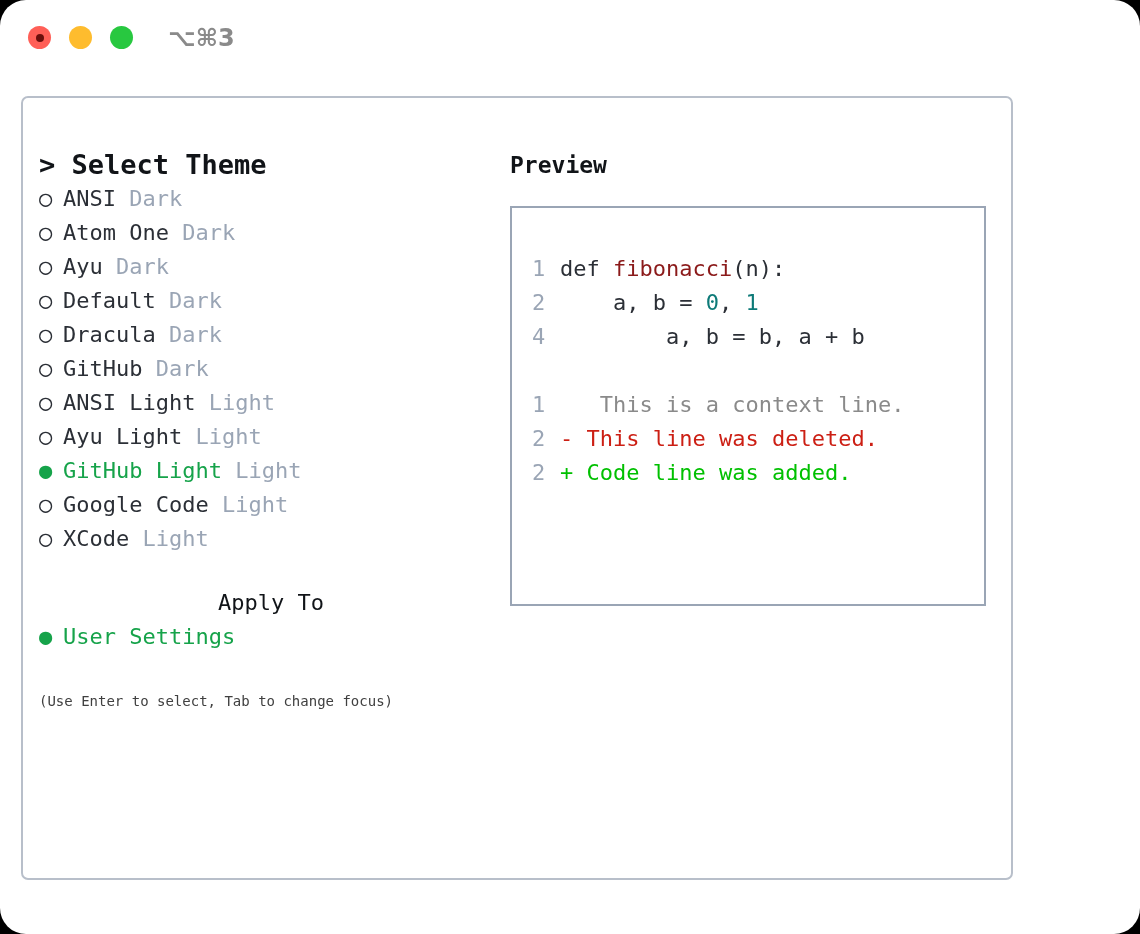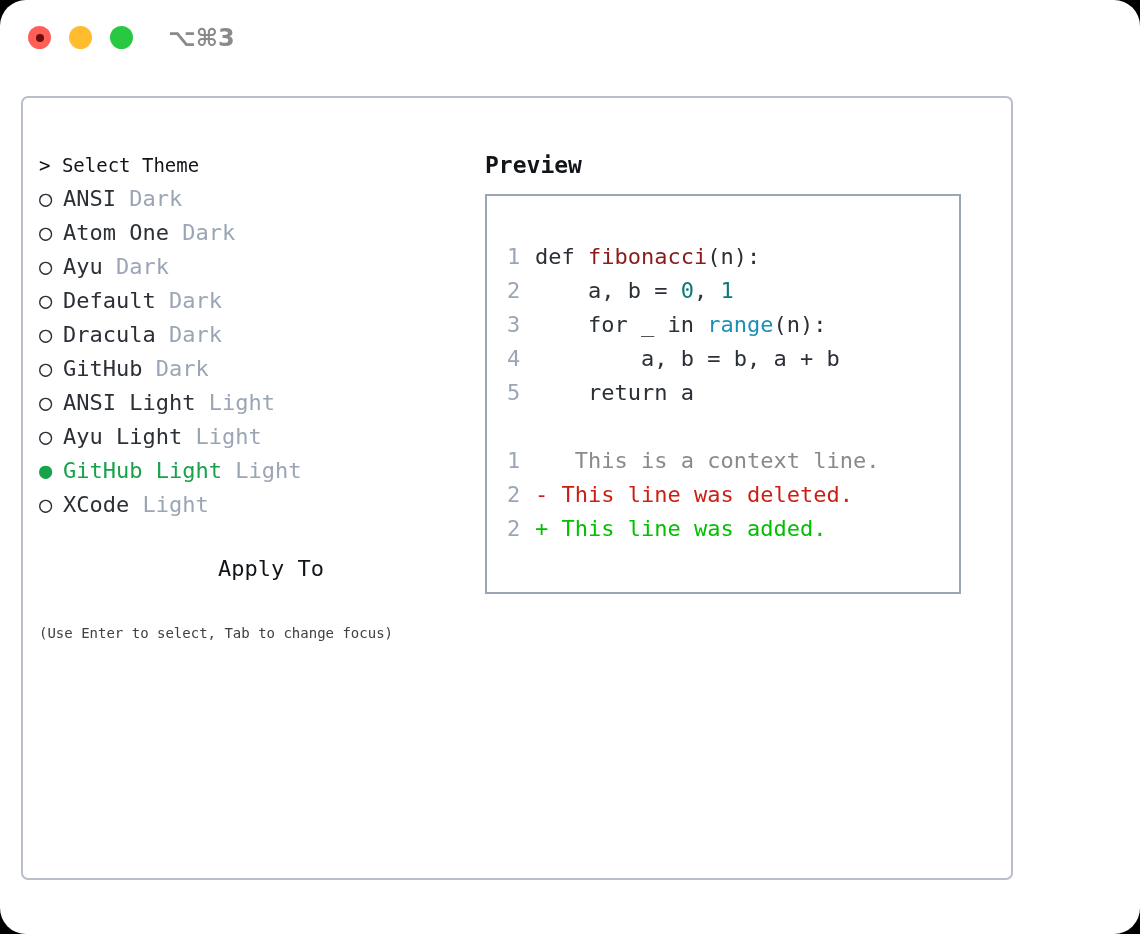--- a/index.html
+++ b/index.html
@@ -78,22 +78,22 @@
   }
 
   
   .left-col {
     position: absolute;
     left: 16px;
     top: 50px;
     width: 440px;
   }
   .header-row {
-    font-size: 19px;
-    font-weight: normal;
+    font-size: 27px;
+    font-weight: bold;
     color: #111418;
     line-height: 34px;
     white-space: pre;
   }
   .opt-row {
     font-size: 22px;
     line-height: 34px;
     color: #2b2f36;
     white-space: pre;
     display: block;
@@ -122,32 +122,32 @@
     font-size: 14px;
     line-height: 34px;
     color: #404040;
     width: 410px;
     white-space: pre-wrap;
   }
 
   
   .right-col {
     position: absolute;
-    left: 462px;
+    left: 487px;
     top: 50px;
     width: 490px;
   }
   .preview-title {
     font-size: 23px;
     font-weight: bold;
     color: #111418;
     line-height: 34px;
   }
   .preview-box {
-    margin-top: 12px;
+    margin-top: 24px;
     width: 476px;
     height: 400px;
     border: 2px solid #9aa5b5;
     box-sizing: border-box;
     background: #ffffff;
     padding: 44px 0 0 20px;
   }
   .code-line {
     font-size: 22px;
     line-height: 34px;
@@ -189,46 +189,46 @@
       <div id="theme-items">
           <div class="opt-row"><span class="bullet">○</span><span class="opt-name">ANSI</span><span class="opt-variant"> Dark</span></div>
           <div class="opt-row"><span class="bullet">○</span><span class="opt-name">Atom One</span><span class="opt-variant"> Dark</span></div>
           <div class="opt-row"><span class="bullet">○</span><span class="opt-name">Ayu</span><span class="opt-variant"> Dark</span></div>
           <div class="opt-row"><span class="bullet">○</span><span class="opt-name">Default</span><span class="opt-variant"> Dark</span></div>
           <div class="opt-row"><span class="bullet">○</span><span class="opt-name">Dracula</span><span class="opt-variant"> Dark</span></div>
           <div class="opt-row"><span class="bullet">○</span><span class="opt-name">GitHub</span><span class="opt-variant"> Dark</span></div>
           <div class="opt-row"><span class="bullet">○</span><span class="opt-name">ANSI Light</span><span class="opt-variant"> Light</span></div>
           <div class="opt-row"><span class="bullet">○</span><span class="opt-name">Ayu Light</span><span class="opt-variant"> Light</span></div>
           <div class="opt-row selected"><span class="bullet sel">●</span><span class="opt-name">GitHub Light</span><span class="opt-variant"> Light</span></div>
+          <div class="opt-row"><span class="bullet">○</span><span class="opt-name">Google Code</span><span class="opt-variant"> Light</span></div>
           <div class="opt-row"><span class="bullet">○</span><span class="opt-name">XCode</span><span class="opt-variant"> Light</span></div>
         </div>
 
       <div class="section-gap"></div>
 
       <div class="section-label">Apply To</div>
 
       <div id="apply-items">
+          <div class="opt-row selected"><span class="bullet sel">●</span><span class="opt-name">User Settings</span></div>
         </div>
 
       <div class="hint">(Use Enter to select, Tab to change focus)</div>
     </div>
 
     <div class="right-col">
       <div class="preview-title">Preview</div>
       <div class="preview-box">
         <div id="code-lines">
             <div class="code-line"><span class="ln">1</span><span>def </span><span class="tok-fn">fibonacci</span><span>(n):</span></div>
             <div class="code-line"><span class="ln">2</span><span>    a, b = </span><span class="tok-num">0</span><span>, </span><span class="tok-num">1</span></div>
-            <div class="code-line"><span class="ln">3</span><span>    for _ in </span><span class="tok-call">range</span><span>(n):</span></div>
             <div class="code-line"><span class="ln">4</span><span>        a, b = b, a + b</span></div>
-            <div class="code-line"><span class="ln">5</span><span>    return a</span></div>
           </div>
         <div class="blank-line"></div>
         <div id="diff-lines">
             <div class="code-line"><span class="ln">1</span><span class="diff-ctx"> </span><span class="diff-ctx">  This is a context line.</span></div>
             <div class="code-line"><span class="ln">2</span><span class="diff-del">-</span><span class="diff-del"> This line was deleted.</span></div>
-            <div class="code-line"><span class="ln">2</span><span class="diff-add">+</span><span class="diff-add"> This line was added.</span></div>
+            <div class="code-line"><span class="ln">2</span><span class="diff-add">+</span><span class="diff-add"> Code line was added.</span></div>
           </div>
       </div>
     </div>
 
   </div>
 </div>
 
 </body></html>

